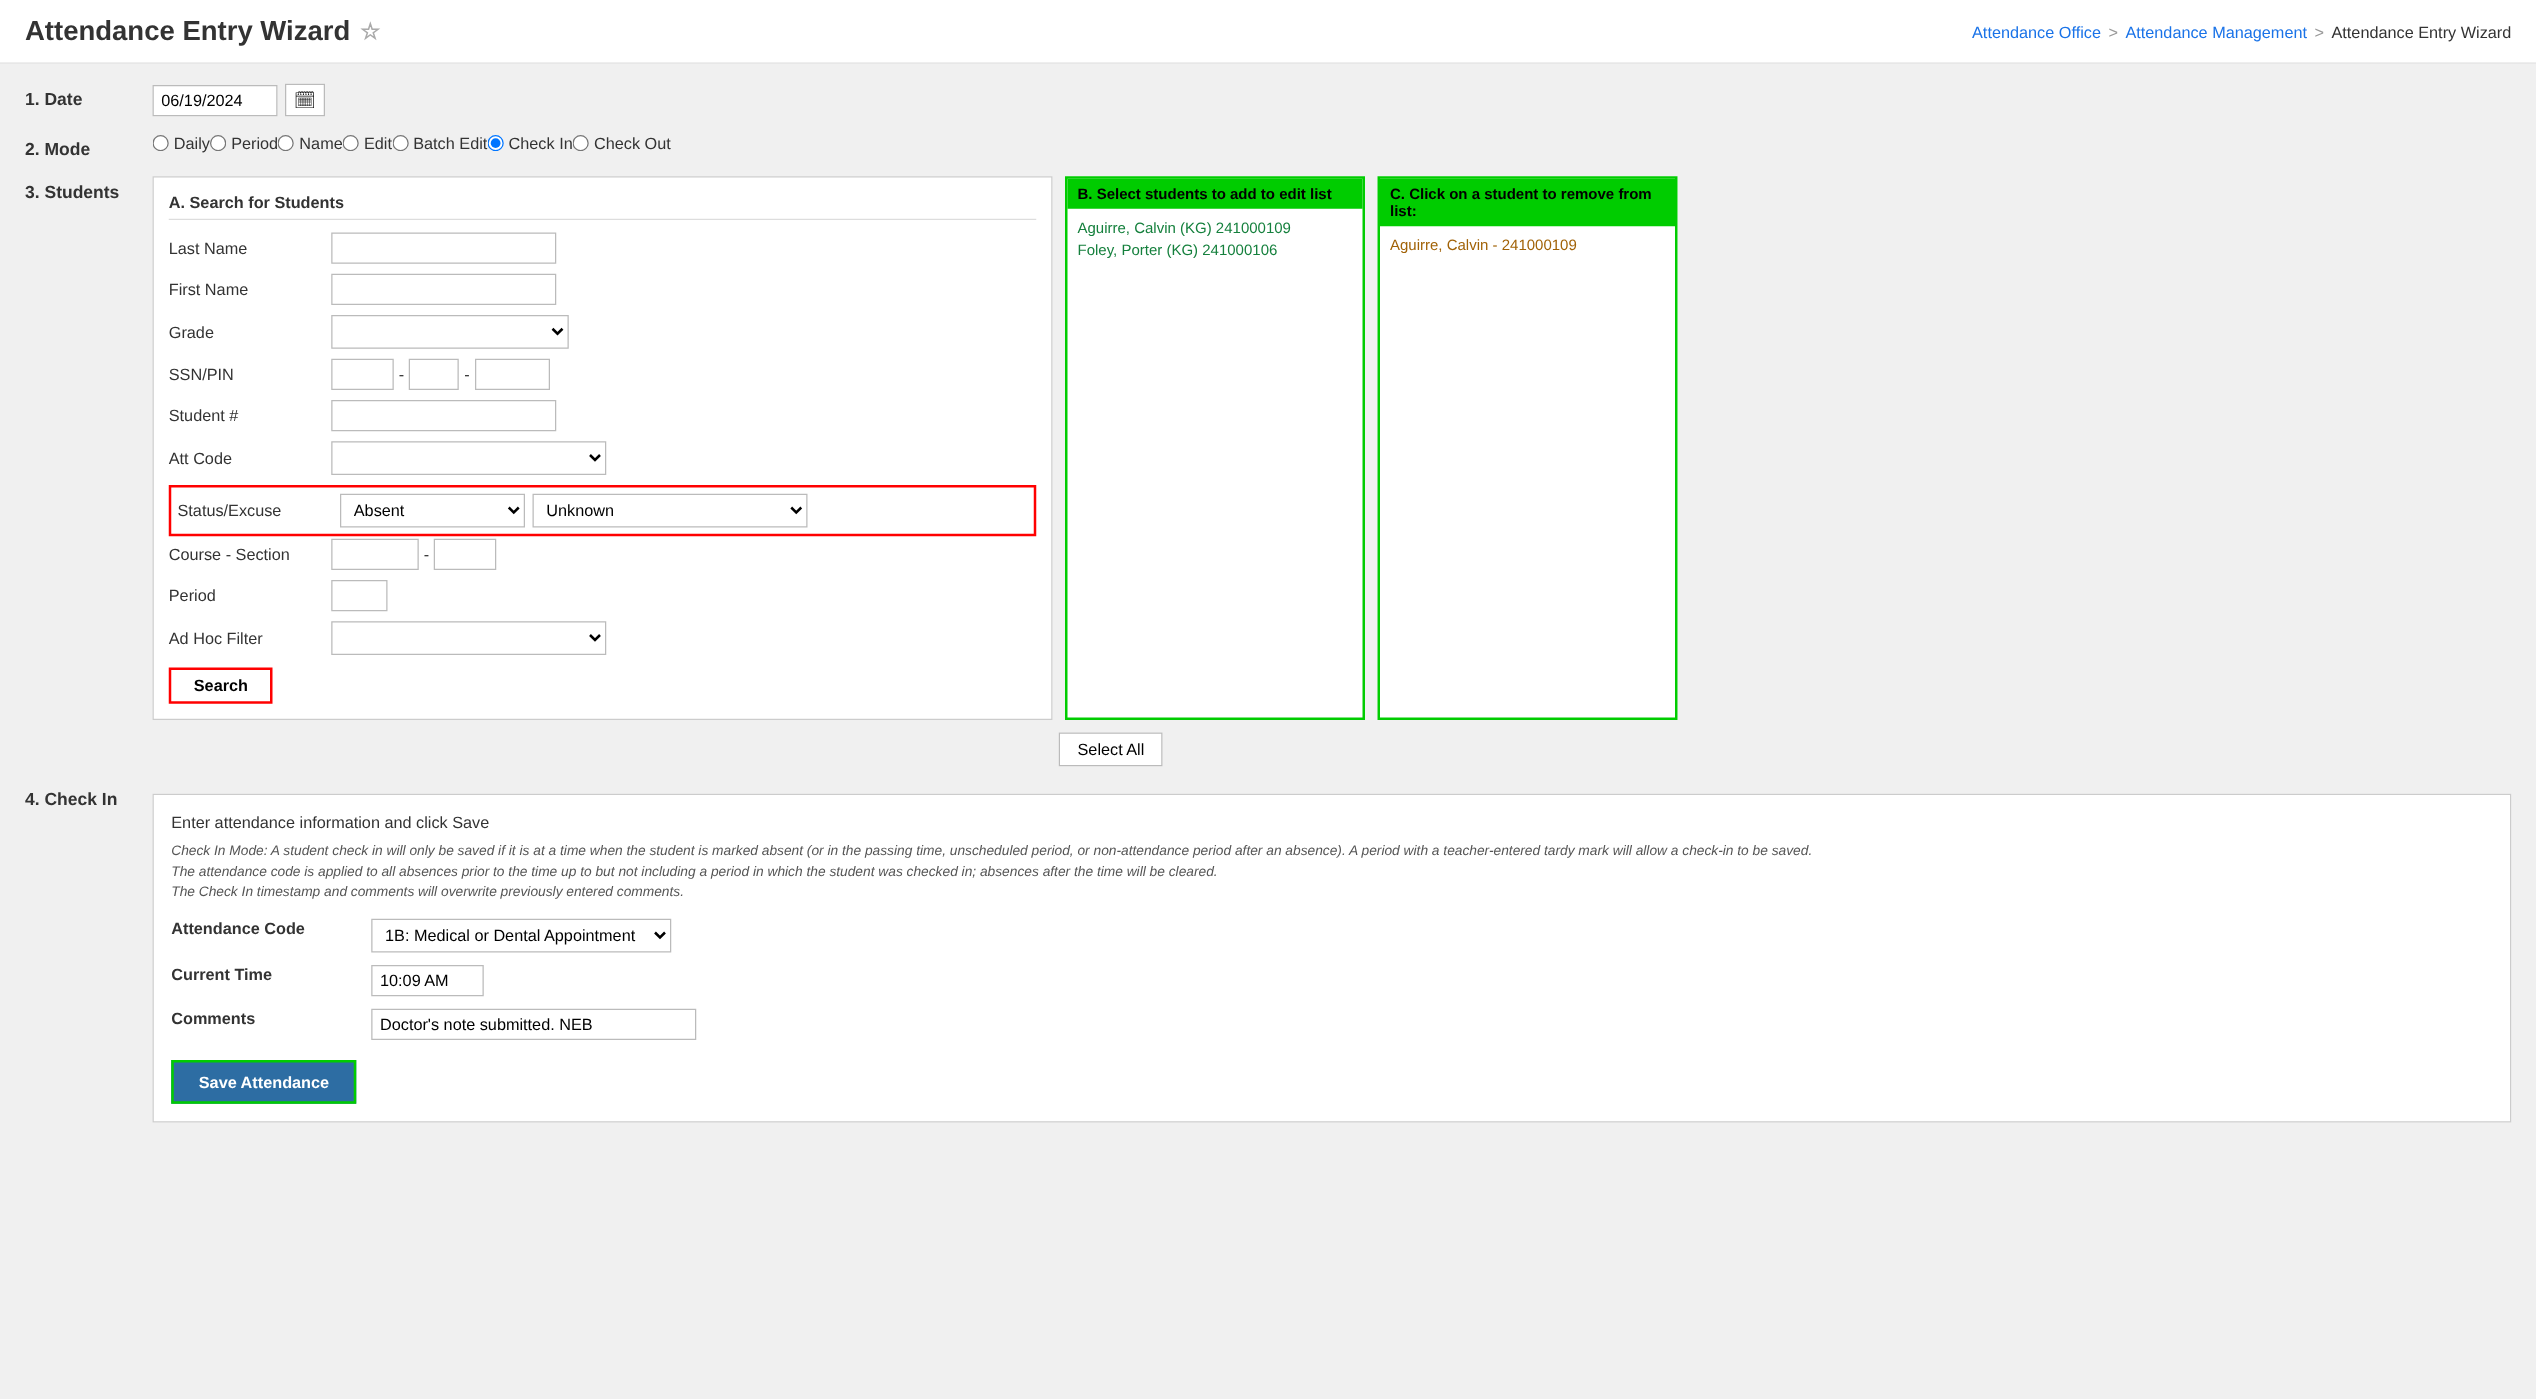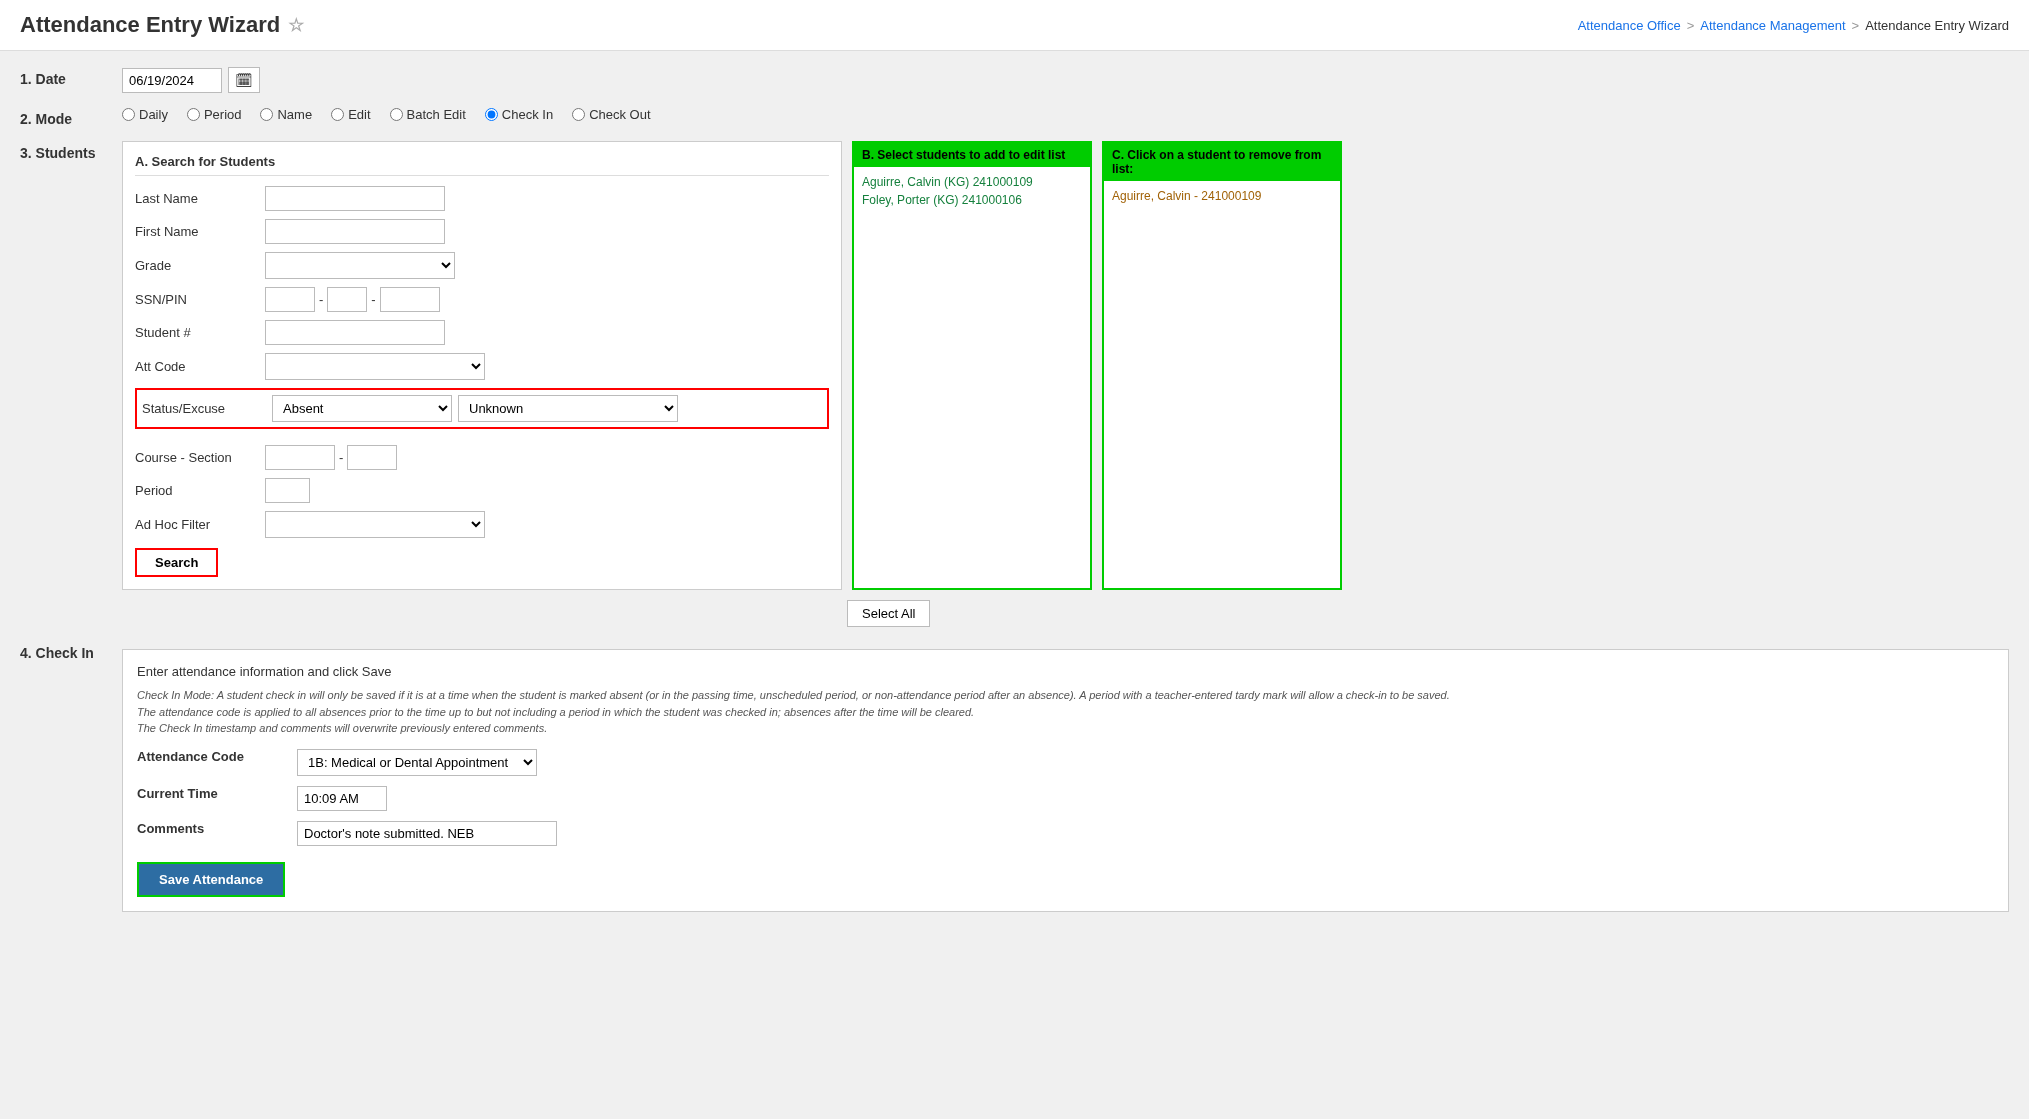--- a/index.html
+++ b/index.html
@@ -81,21 +81,21 @@
       background: white;
       padding: 4px 6px;
       cursor: pointer;
       font-size: 14px;
     }
 
     
     .mode-options {
       display: flex;
       align-items: center;
-      gap: 19px;
+      gap: 0;
       flex-wrap: wrap;
     }
     .mode-option {
       display: flex;
       align-items: center;
       gap: 4px;
       cursor: pointer;
     }
     .mode-option input[type="radio"] {
       cursor: pointer;
@@ -161,27 +161,27 @@
     .att-code-select {
       width: 220px;
     }
 
     
     .status-excuse-row {
       border: 2px solid red;
       padding: 5px;
       display: flex;
       align-items: center;
-      margin-bottom: 16px;
+      margin-bottom: 2px;
     }
     .status-excuse-row .form-label {
       min-width: 130px;
     }
     .status-select {
-      width: 180px;
+      width: 148px;
     }
     .excuse-select {
       width: 220px;
       margin-left: 6px;
     }
 
     .course-section-group {
       display: flex;
       align-items: center;
       gap: 4px;

